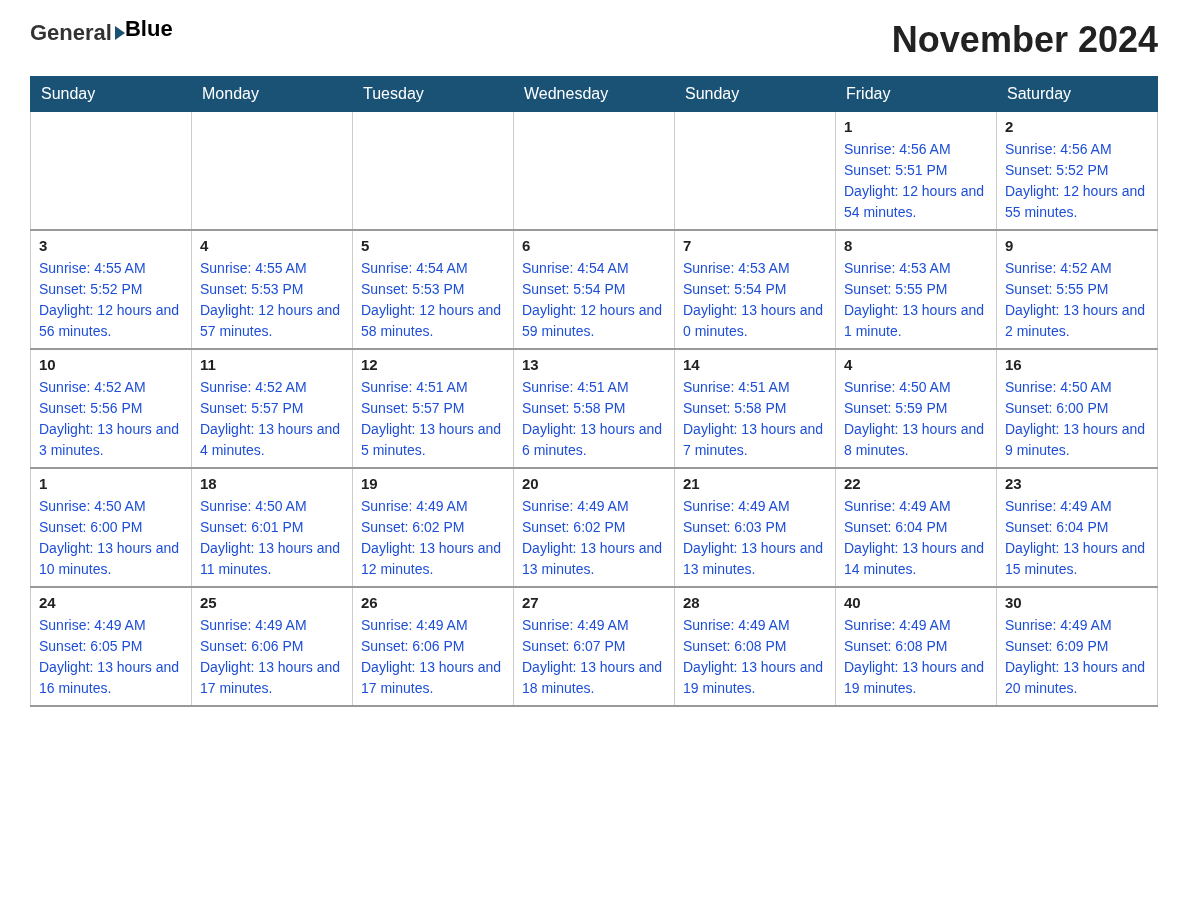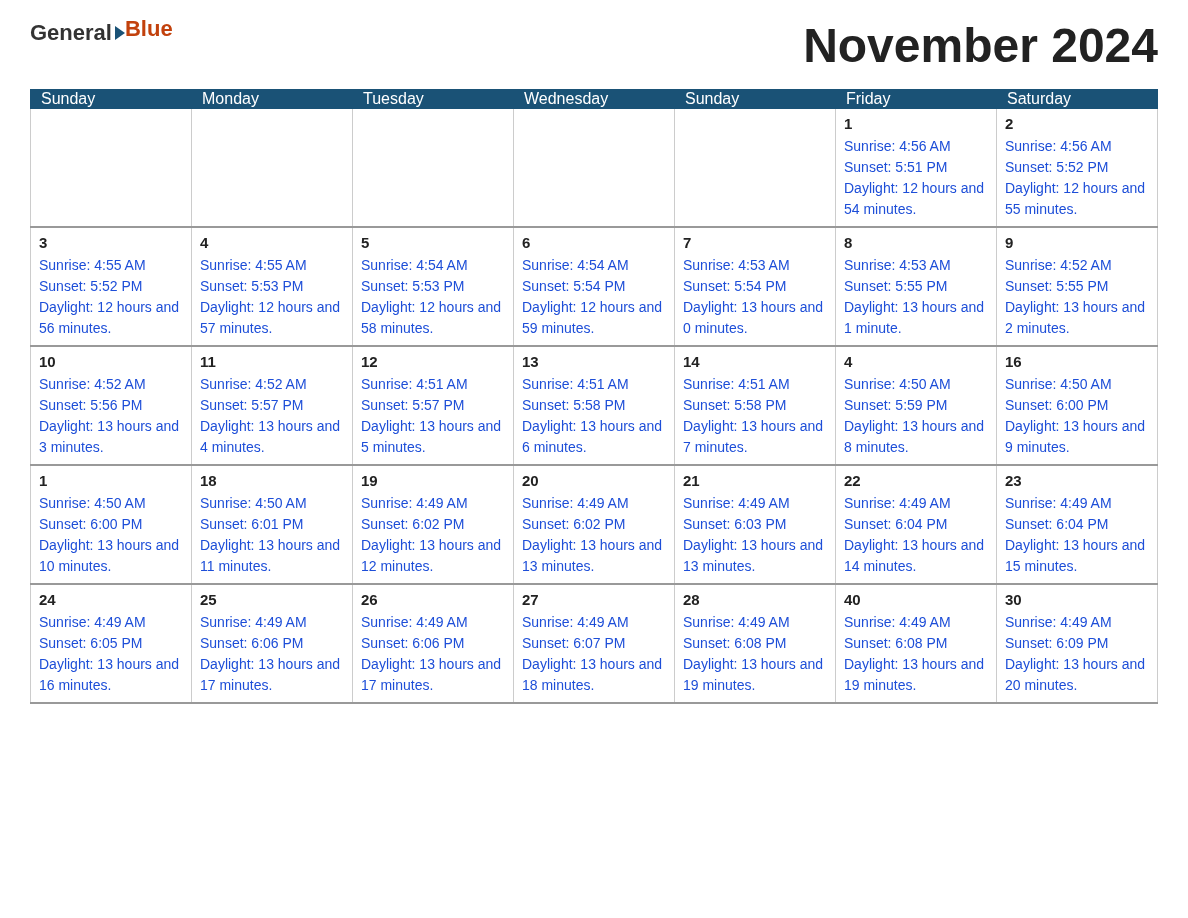--- a/index.html
+++ b/index.html
@@ -34,49 +34,49 @@
       height: 0;
       border-left: 10px solid #1a5276;
       border-top: 7px solid transparent;
       border-bottom: 7px solid transparent;
       margin-left: 3px;
       display: inline-block;
     }
     .logo-blue {
       font-size: 22px;
       font-weight: bold;
-      color: #c2410c;
+      color: #000000;
       margin-top: -4px;
     }
     .title-block {
       text-align: right;
     }
     .title-block h1 {
-      font-size: 48px;
+      font-size: 36px;
       font-weight: 900;
       color: #222;
       line-height: 1.1;
     }
     .title-block h2 {
       font-size: 20px;
       font-weight: normal;
       color: #333;
       margin-top: 4px;
     }
     .calendar {
       width: 100%;
       border-collapse: collapse;
       border: 1px solid #ccc;
     }
     .calendar thead tr th {
       background-color: #1a5276;
       color: #fff;
       font-size: 16px;
       font-weight: normal;
-      padding: 0 10px;
+      padding: 8px 10px;
       text-align: left;
       border: 1px solid #1a5276;
     }
     .calendar tbody tr td {
       vertical-align: top;
       padding: 6px 8px;
       border: 1px solid #ccc;
       width: 14.28%;
       min-height: 100px;
     }

